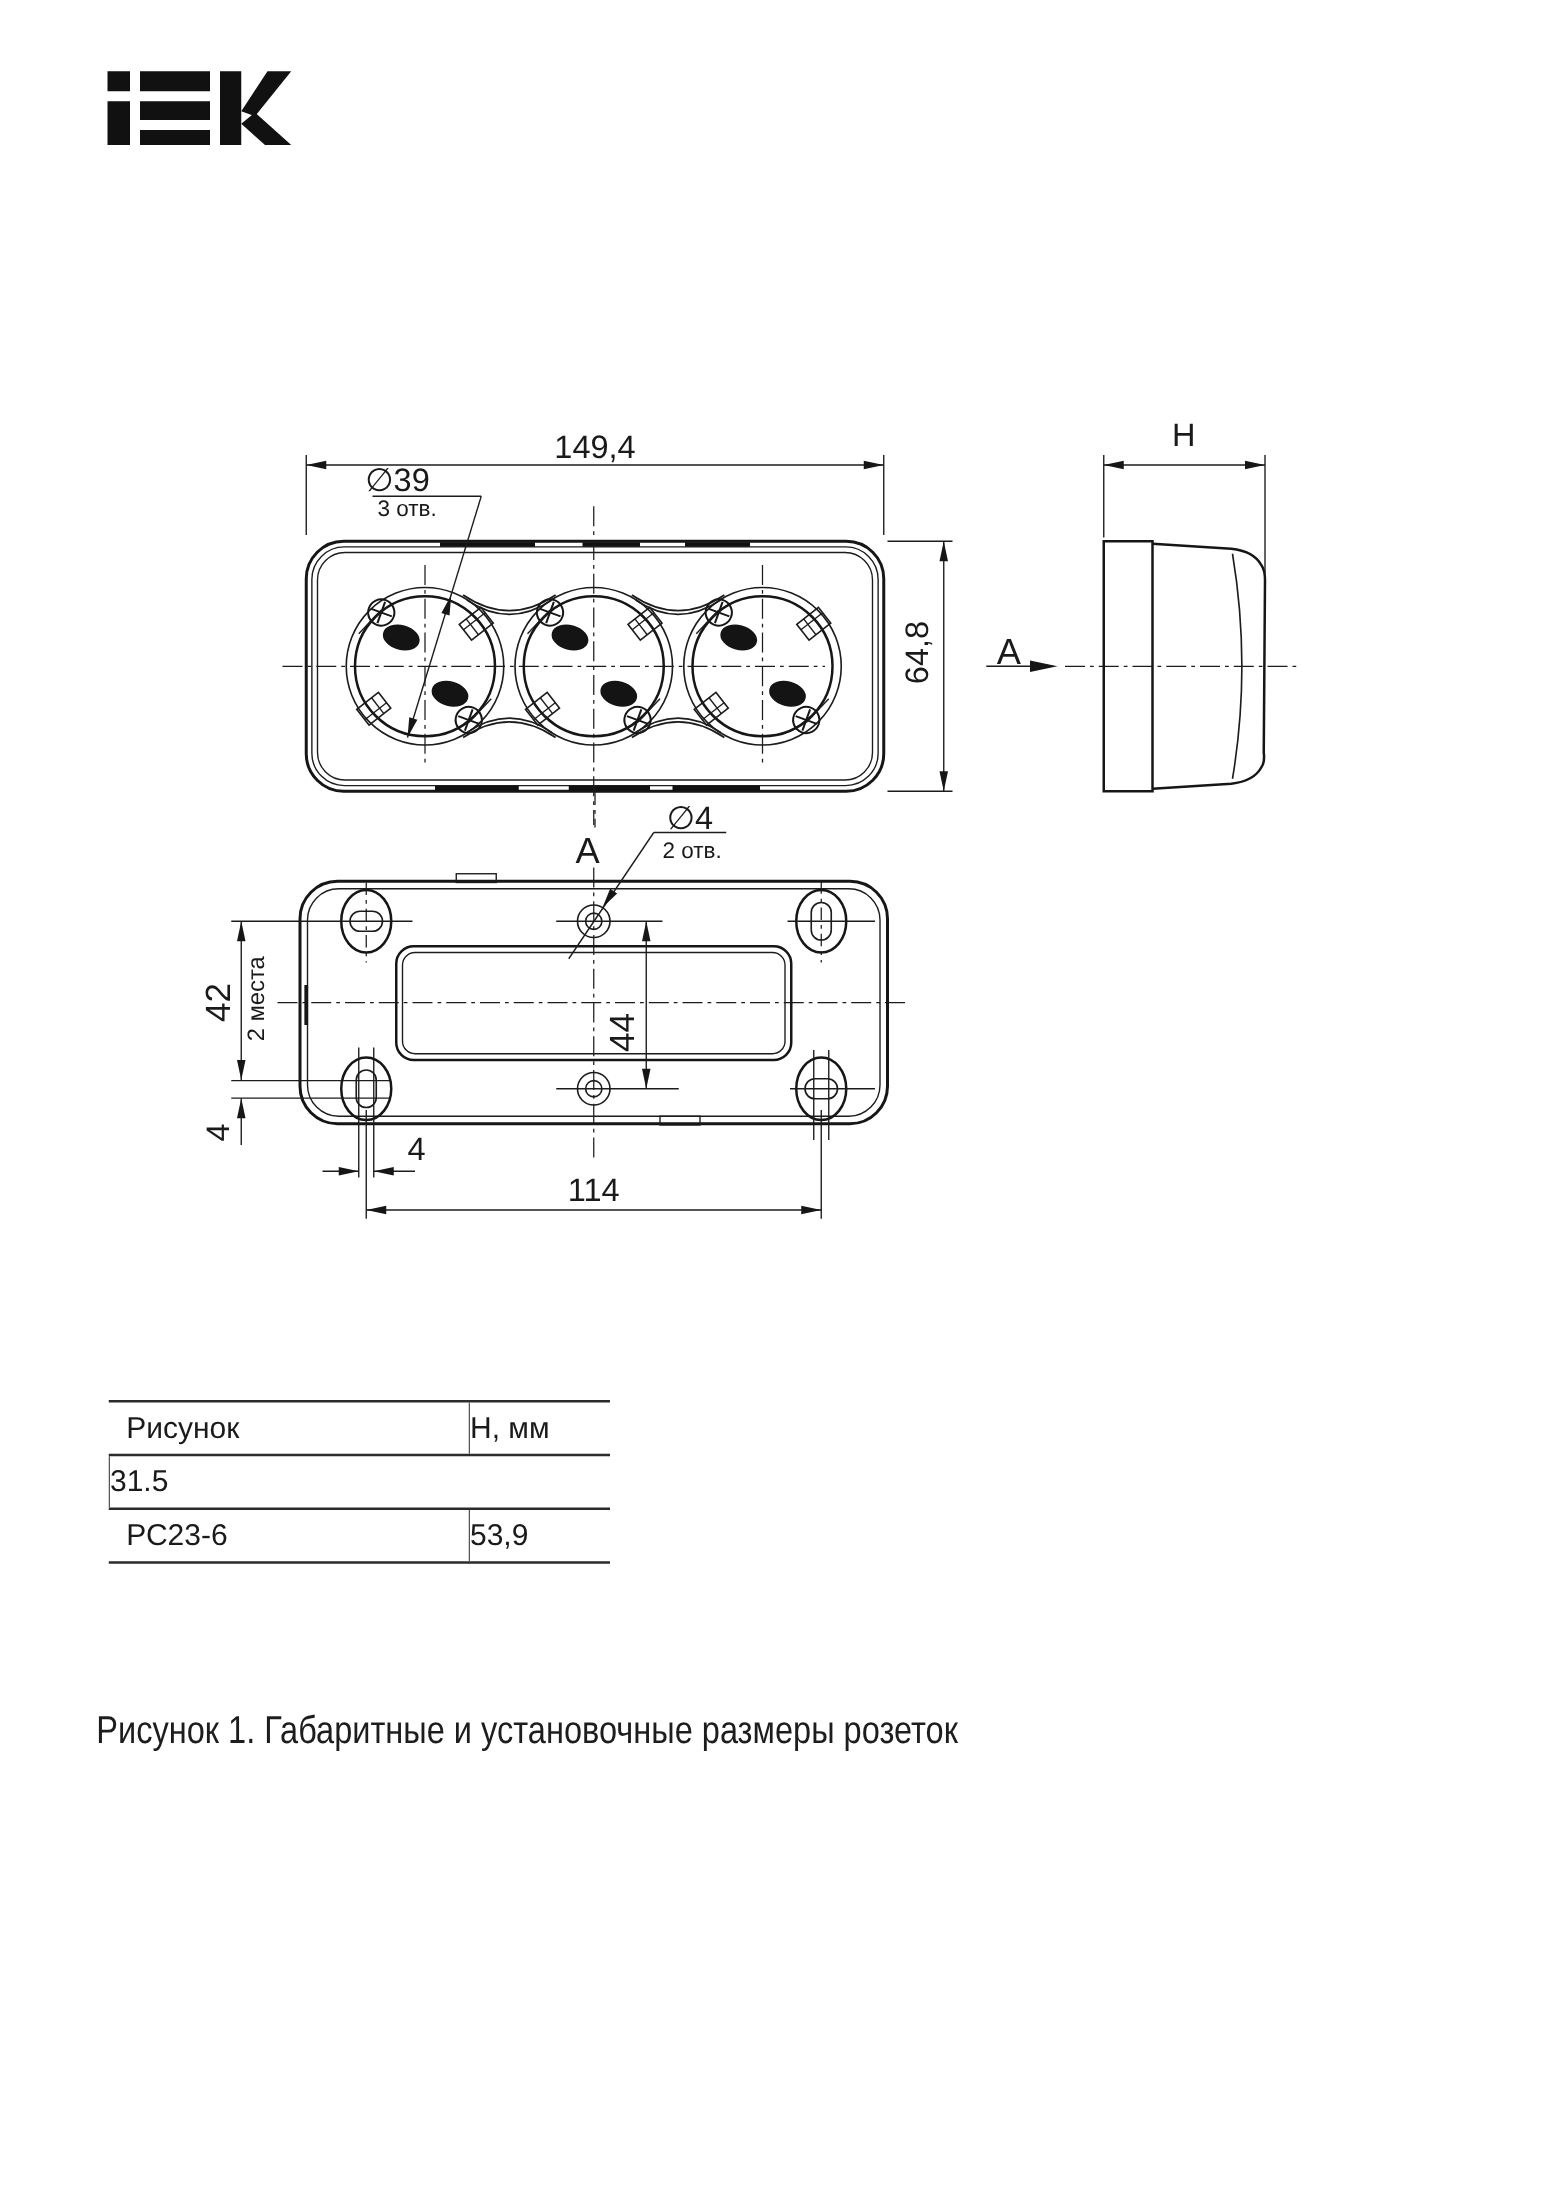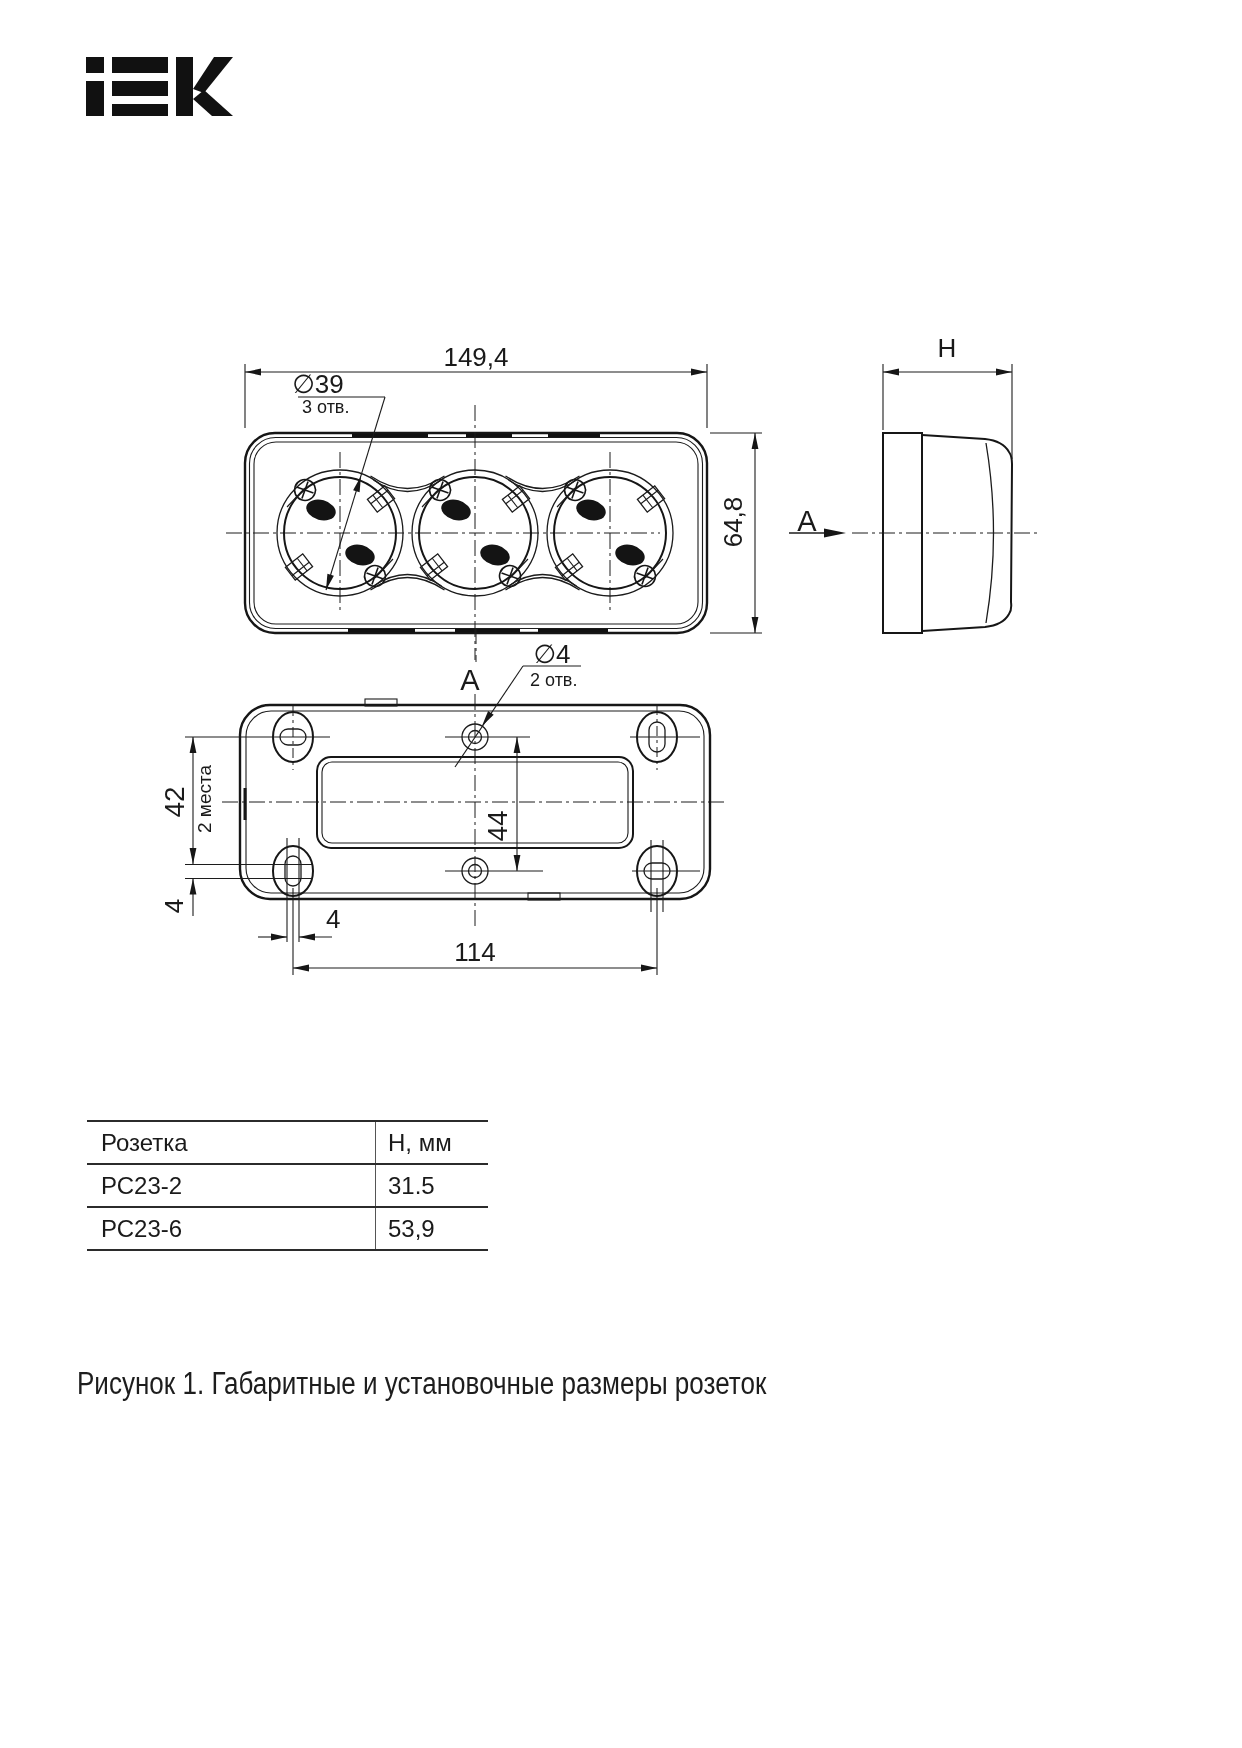--- a/index.html
+++ b/index.html
@@ -20,21 +20,21 @@
   .tick{stroke:#111;stroke-width:3.6;fill:none;}
   .arrow{fill:#161616;stroke:none;}
   .scr{stroke:#161616;stroke-width:1.6;fill:none;}
 
   
   .spec-table{position:absolute;left:87px;top:1120px;width:401px;
               border-bottom:2px solid #2b2b2b;font-size:24px;}
   .spec-table .row{display:flex;align-items:stretch;height:41px;border-top:2px solid #2b2b2b;}
   .spec-table .cell{display:flex;align-items:center;}
   .spec-table .c1{width:274px;padding-left:14px;}
-  .spec-table .c2{flex:1;border-left:1.5px solid #555;padding-left:12px;}
+  .spec-table .c2{flex:1;border-left:1.5px solid #555;padding-left:0;}
 
   .caption{position:absolute;left:77px;top:1366px;font-size:31px;color:#1d1d1d;
            white-space:nowrap;transform:scaleX(0.84);transform-origin:left top;}
 </style>
 </head>
 <body>
 
 <div class="abs" style="left:75px;top:56px;width:160px;height:64px;">
   <span class="sr">IEK</span>
   <svg width="160" height="64" viewBox="0 0 160 64">
@@ -253,25 +253,24 @@
       <line x1="293" y1="968" x2="657" y2="968" class="dim"></line>
       <polygon class="arrow" points="293,968 309,964.6 309,971.4"></polygon>
       <polygon class="arrow" points="657,968 641,964.6 641,971.4"></polygon>
       <text x="475" y="961" font-size="26" text-anchor="middle">114</text>
     </g>
   </g>
 </svg>
 
 <div class="spec-table">
   <div class="row head">
-    <div class="cell c1">Розетка</div>
+    <div class="cell c1">Рисунок</div>
     <div class="cell c2">Н, мм</div>
   </div>
   <div class="row">
-    <div class="cell c1">РС23-2</div>
     <div class="cell c2">31.5</div>
   </div>
   <div class="row">
     <div class="cell c1">РС23-6</div>
     <div class="cell c2">53,9</div>
   </div>
 </div>
 
 <div class="caption">Рисунок 1. Габаритные и установочные размеры розеток</div>
 

